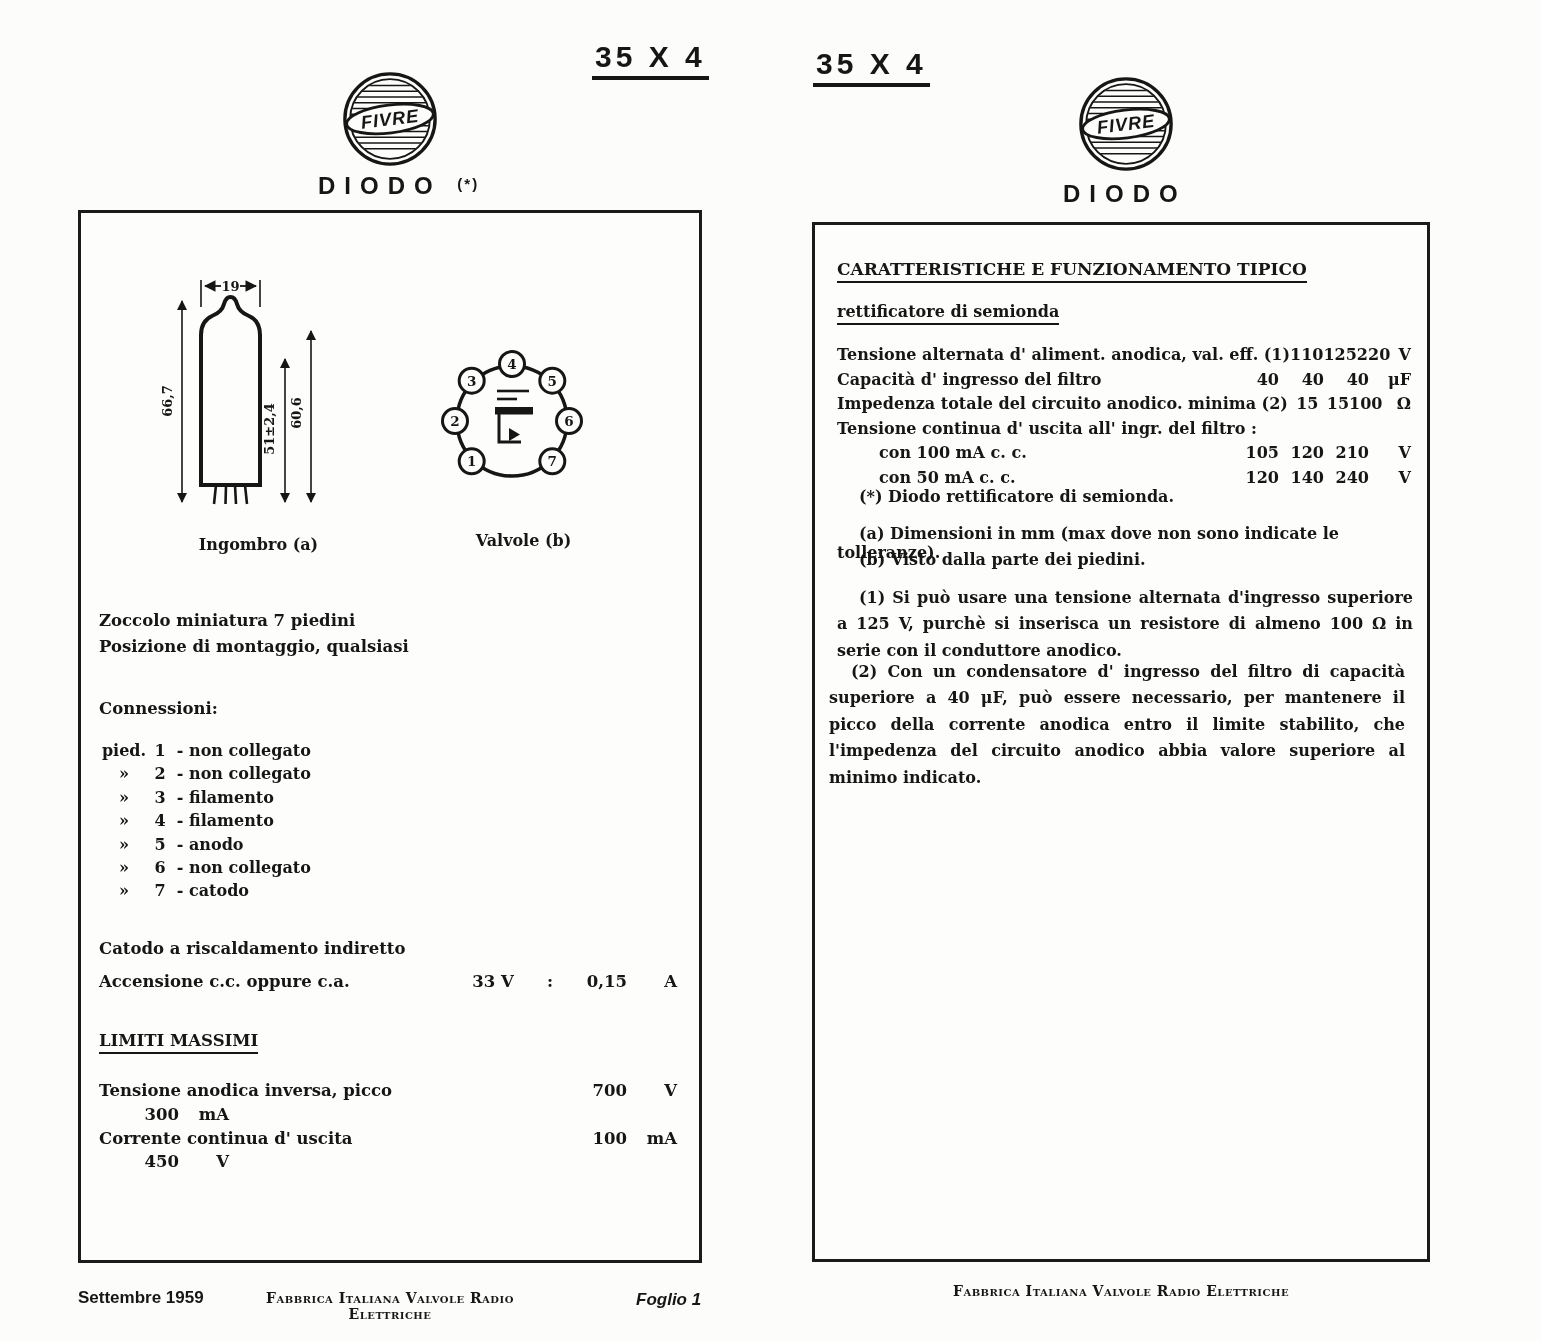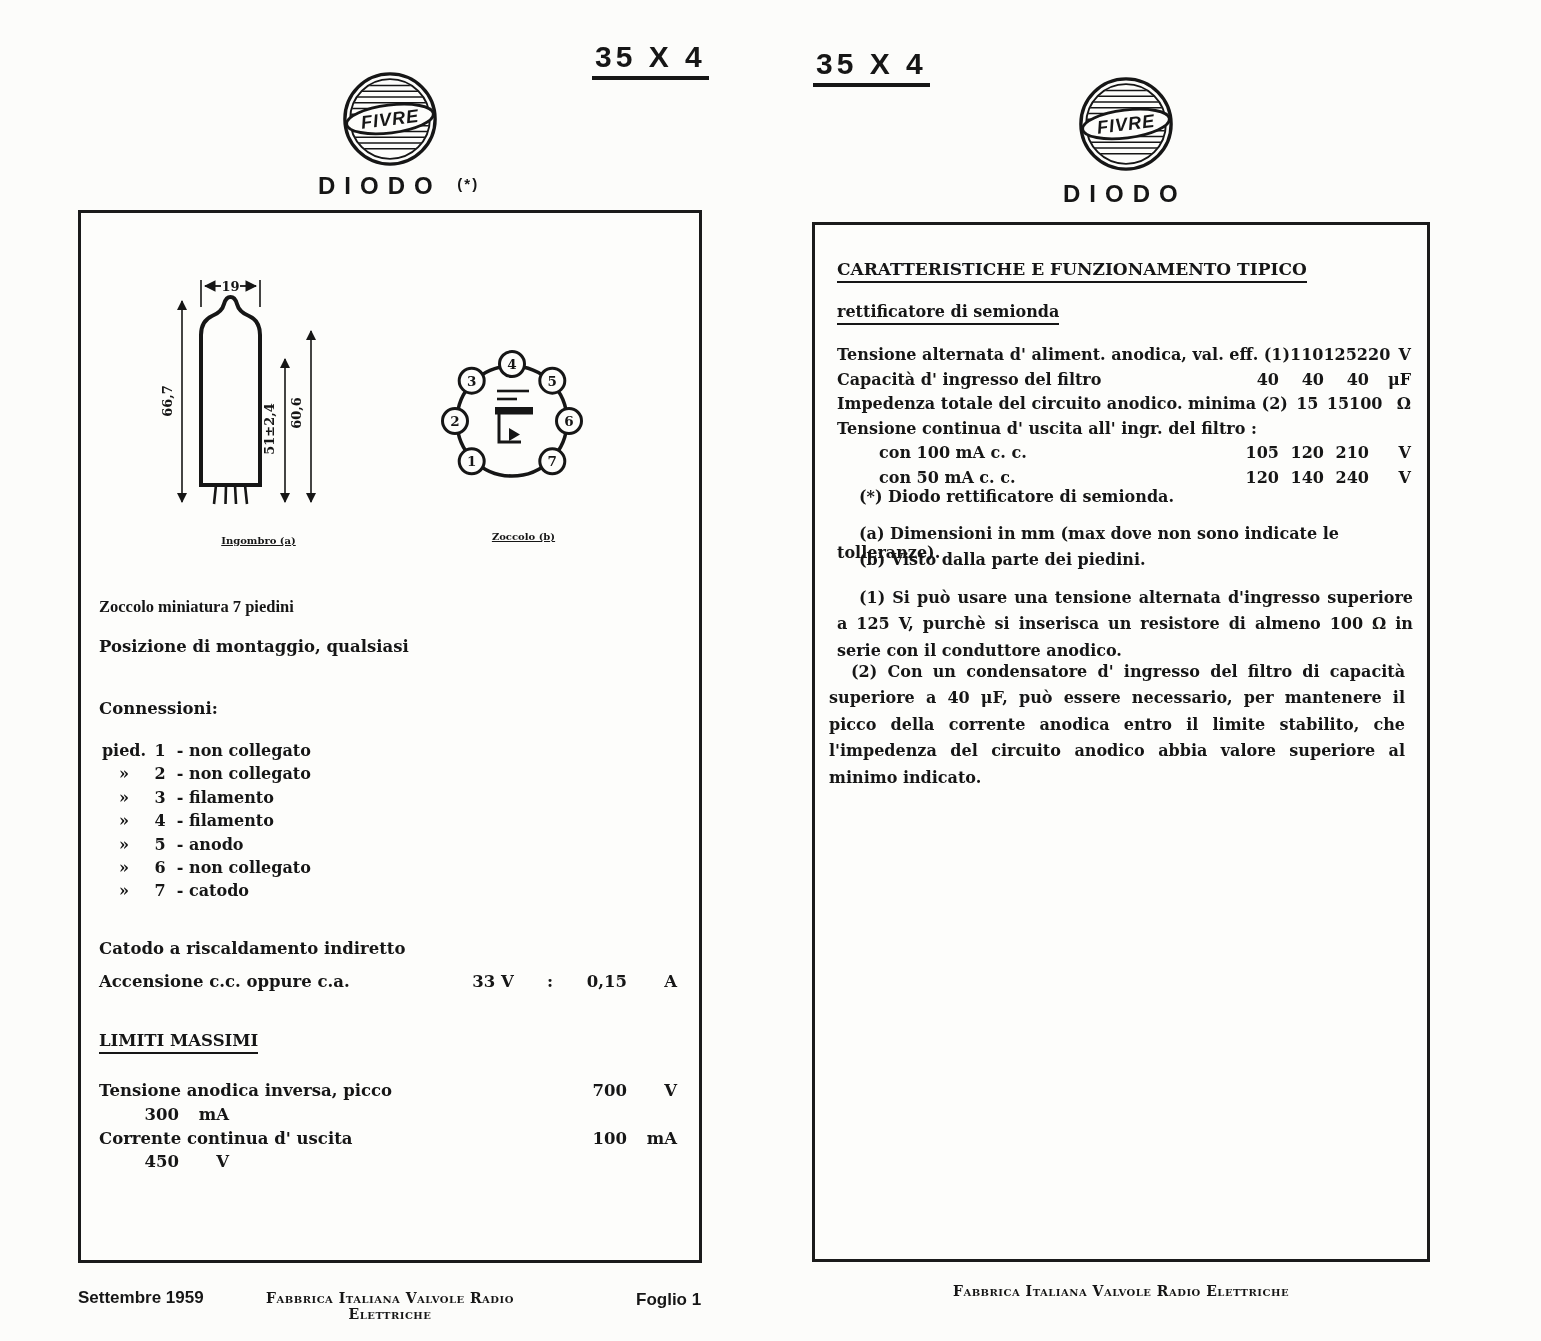--- a/index.html
+++ b/index.html
@@ -5,21 +5,21 @@
   *{margin:0;padding:0;box-sizing:border-box;}
   html,body{width:1541px;height:1341px;}
   body{position:relative;background:#fcfcfa;color:#161616;font-family:"DejaVu Serif",serif;font-weight:700;overflow:hidden;}
   .abs{position:absolute;}
   .code{font-family:"Liberation Sans",sans-serif;font-weight:700;font-size:30px;letter-spacing:4px;border-bottom:4px solid #161616;padding:0 3px 2px 3px;}
   .heading{font-family:"Liberation Sans",sans-serif;font-weight:700;font-size:24px;letter-spacing:9px;white-space:nowrap;}
   .heading .mark{font-size:15px;letter-spacing:2px;vertical-align:5px;}
   .frame{position:absolute;border:3px solid #1b1b1b;background:#fdfdfb;}
   .t{position:absolute;font-size:16.5px;white-space:nowrap;}
   .underl{border-bottom:2.5px solid #161616;padding-bottom:2px;}
-  .caption{position:absolute;text-align:center;font-size:10px;text-decoration:underline;}
+  .caption{position:absolute;text-align:center;font-size:16px;}
   .conn-row{display:flex;height:23.4px;align-items:baseline;font-size:16px;}
   .conn-prefix{width:50px;text-align:center;}
   .conn-num{width:22px;text-align:center;}
   .conn-dash{width:18px;text-align:center;}
   .flexrow{position:absolute;display:flex;font-size:16.5px;}
   .fl1{flex:1;}
   .limit-row{display:flex;height:23.8px;font-size:16.5px;}
   .limit-label{flex:1;}
   .limit-value{width:80px;text-align:right;}
   .limit-unit{width:50px;text-align:right;}
@@ -155,23 +155,23 @@
         <circle cx="146" cy="82" r="12.5" fill="#fdfdfb" stroke="#161616" stroke-width="3"></circle>
         <text x="146" y="87" text-anchor="middle" font-size="13.5">6</text>
         <circle cx="48.7" cy="122.3" r="12.5" fill="#fdfdfb" stroke="#161616" stroke-width="3"></circle>
         <text x="48.7" y="127.3" text-anchor="middle" font-size="13.5">1</text>
         <circle cx="129.3" cy="122.3" r="12.5" fill="#fdfdfb" stroke="#161616" stroke-width="3"></circle>
         <text x="129.3" y="127.3" text-anchor="middle" font-size="13.5">7</text>
       </g>
     </svg>
 
     <div class="caption" style="left:95px;top:322px;width:165px;">Ingombro (a)</div>
-    <div class="caption" style="left:360px;top:318px;width:165px;">Zoccolo  (b)</div>
-
-    <div class="t" style="left:18px;top:384px;font-family:Liberation Serif, serif;">Zoccolo miniatura 7 piedini</div>
+    <div class="caption" style="left:360px;top:318px;width:165px;">Valvole  (b)</div>
+
+    <div class="t" style="left:18px;top:398px;">Zoccolo miniatura 7 piedini</div>
     <div class="t" style="left:18px;top:424px;">Posizione di montaggio, qualsiasi</div>
 
     <div class="t" style="left:18px;top:486px;">Connessioni:</div>
     <div class="abs" style="left:18px;top:528px;width:560px;">
       <div class="conn-row">
         <span class="conn-prefix">pied.</span>
         <span class="conn-num">1</span>
         <span class="conn-dash">-</span>
         <span class="conn-label">non collegato</span>
       </div>
@@ -240,21 +240,21 @@
       </div>
       <div class="limit-row">
         <span class="limit-value">450</span>
         <span class="limit-unit">V</span>
       </div>
     </div>
   </div>
 
   <div class="abs footer-strong" style="left:78px;top:1288px;">Settembre 1959</div>
   <div class="abs footer-company" style="left:230px;top:1290px;width:320px;">Fabbrica Italiana Valvole Radio Elettriche</div>
-  <div class="abs footer-strong" style="left:636px;top:1290px;">Foglio 1</div>
+  <div class="abs footer-strong" style="left:636px;top:1290px;font-style:italic;">Foglio 1</div>
 
   <div class="frame" style="left:812px;top:222px;width:618px;height:1040px;">
 
     <div class="t" style="left:22px;top:34px;font-size:17px;"><span class="underl">CARATTERISTICHE  E FUNZIONAMENTO TIPICO</span></div>
     <div class="t" style="left:22px;top:77px;font-size:16px;"><span class="underl" style="border-bottom-width:2px;">rettificatore  di  semionda</span></div>
 
     <div class="abs" style="left:22px;top:120px;width:574px;">
       <div class="char-row">
         <span class="char-label">Tensione alternata d' aliment. anodica, val. eff. (1)</span>
         <span class="char-v">110</span>

